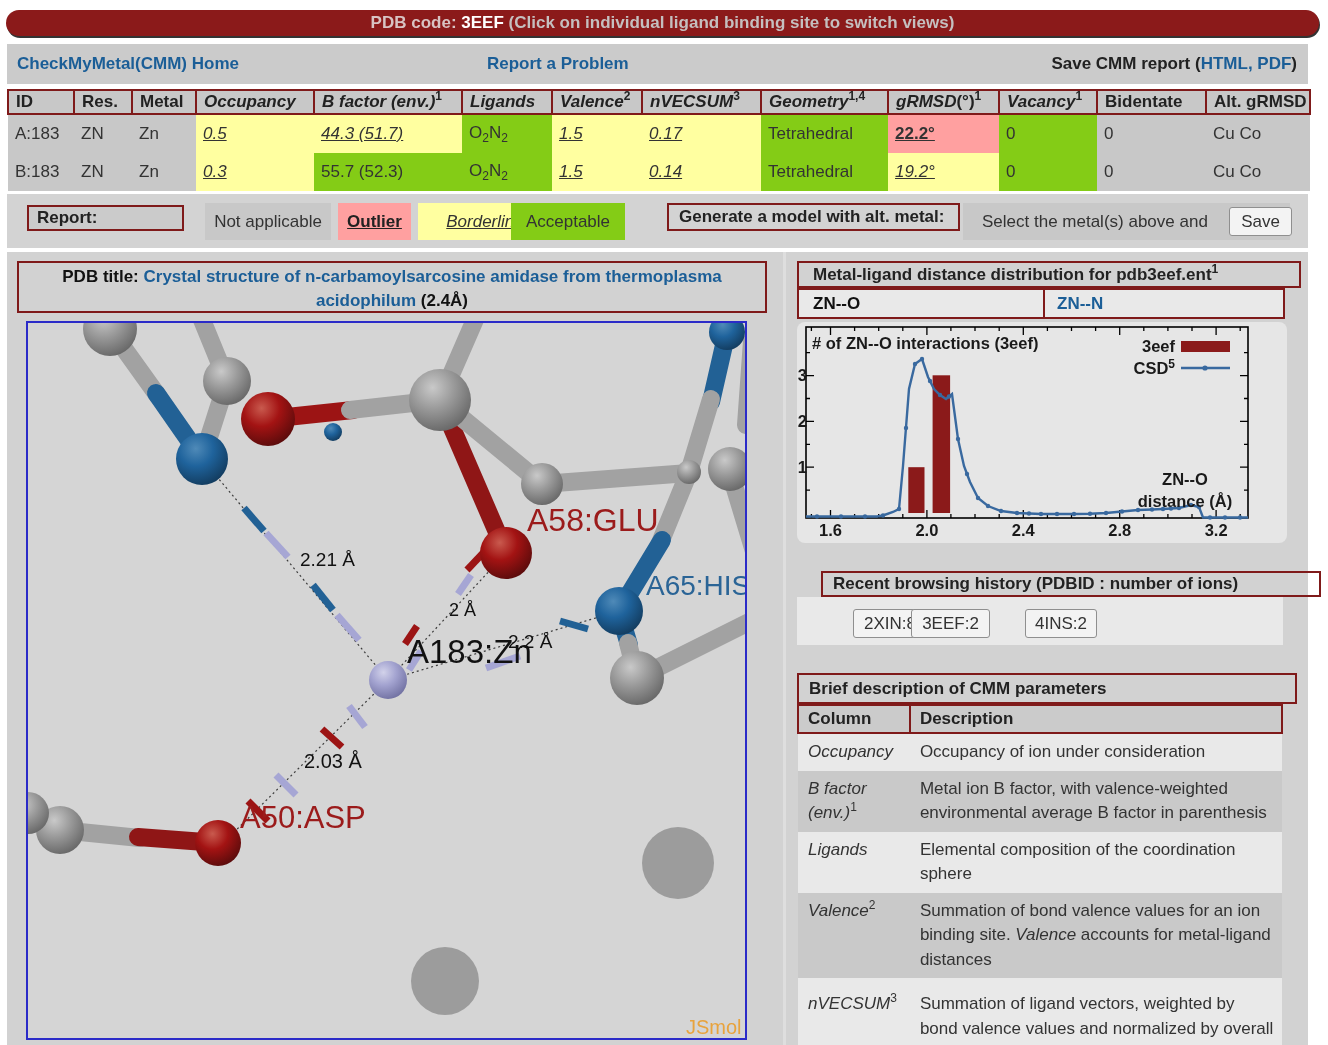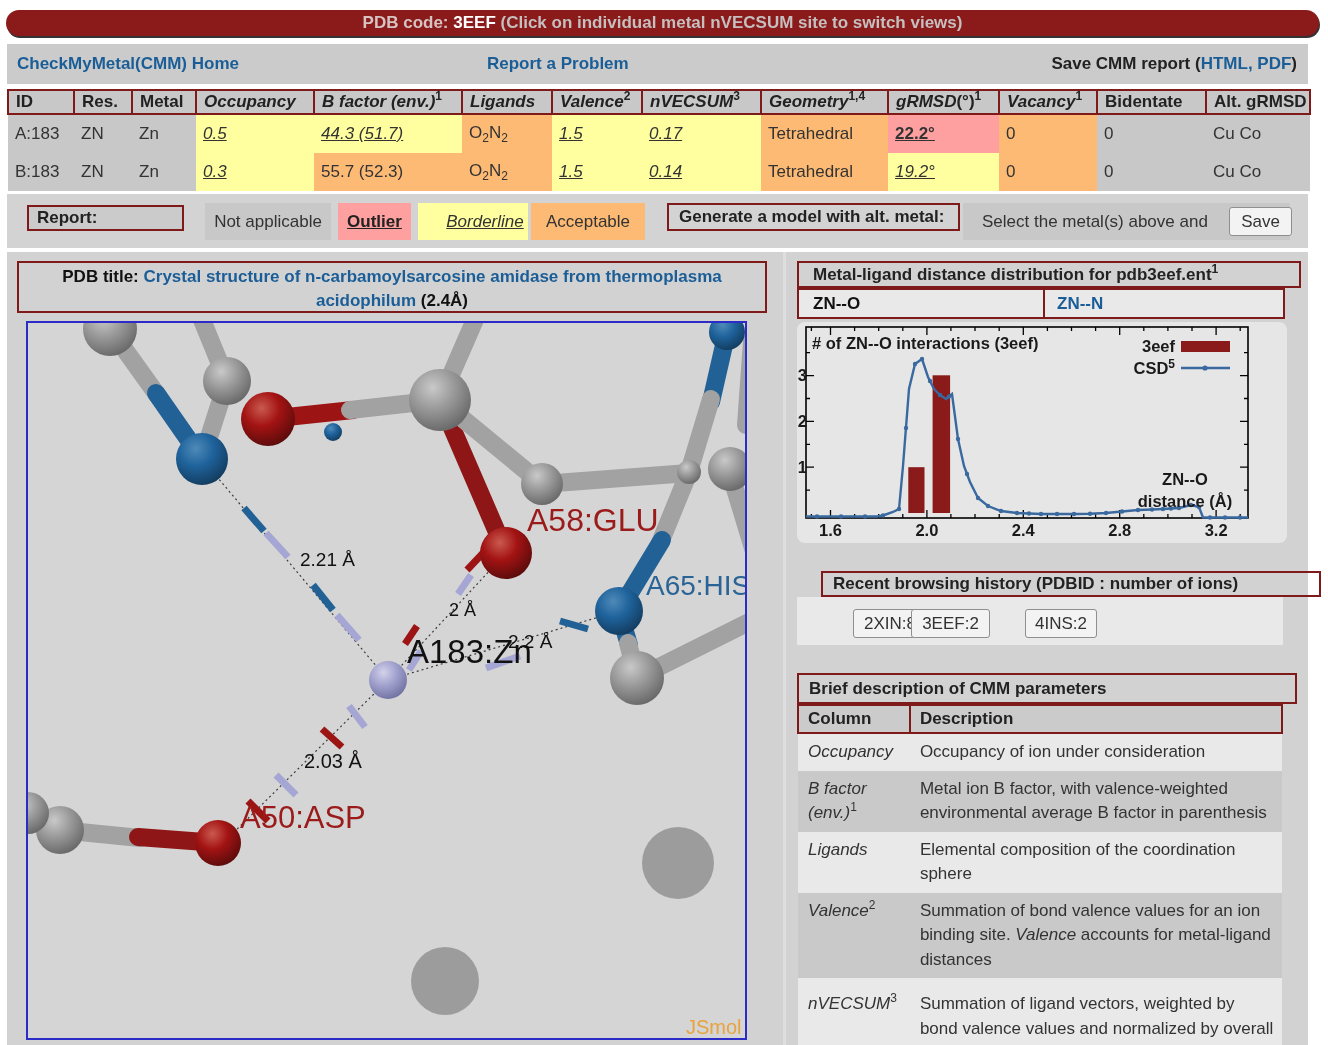--- a/index.html
+++ b/index.html
@@ -16,40 +16,40 @@
  box-shadow:1px 2px 0 rgba(0,0,0,0.8);text-align:center;line-height:26px;font-weight:bold;color:#c9c2c2;}
 #nav{left:7px;top:44px;width:1301px;height:40px;background:#cbcbcb;}
 #nav .in{top:0;height:40px;line-height:40px;}
 
 table{border-collapse:collapse;}
 #mt{left:7px;top:89px;}
 #mt th{background:#c8c8c8;border:2px solid #7f1a1a;font-size:17px;text-align:left;padding:0 0 0 7px;height:22px;line-height:22px;font-weight:bold;color:#222;}
 #mt td{padding:0 0 0 7px;height:38px;font-size:17px;color:#333;}
 .cg{background:#c8c8c8;}
 .cy{background:#ffffa0;}
-.cgr{background:#fdba74;margin-left:20px;}
+.cgr{background:#84cc16;}
 .cp{background:#ffa0a0;}
 
 #legend{left:7px;top:194px;width:1301px;height:54px;background:#d3d3d3;}
 .rbox{border:2px solid #7f1a1a;font-weight:bold;color:#222;}
 .litem{top:9px;height:37px;line-height:37px;text-align:center;}
 
 #lower{left:7px;top:252px;width:1301px;height:793px;background:#d2d2d2;}
 #titlebox{left:10px;top:9px;width:746px;height:46px;text-align:center;font-weight:bold;padding-top:2px;line-height:24px;color:#111;}
 #viewer{left:19px;top:69px;width:717px;height:715px;border:2px solid #2b2bc8;background:#d5d5d5;}
 .rt{left:790px;width:486px;}
 .lightp{background:#e9e9e9;}
 #btable td{font-size:17px;color:#333;vertical-align:top;padding:6px 8px 6px 10px;line-height:24.5px;}
 #btable th{background:#cbcbcb;border:2px solid #7f1a1a;font-size:17px;text-align:left;padding:0 0 0 9px;height:26px;line-height:26px;color:#222;}
 .btn{background:#f3f3f3;border:1px solid #8f8f8f;border-radius:3px;text-align:center;font-size:17px;color:#333;}
 </style>
 </head>
 <body>
 <div id="page">
-  <div class="abs" id="topbar"><span style="color:#d8c3c3">PDB code: </span><span style="color:#fff">3EEF</span><span style="color:#c5bfbf"> (Click on individual metal nVECSUM site to switch views)</span></div>
+  <div class="abs" id="topbar"><span style="color:#d8c3c3">PDB code: </span><span style="color:#fff">3EEF</span><span style="color:#c5bfbf"> (Click on individual ligand binding site to switch views)</span></div>
 
   <div class="abs" id="nav">
     <span class="abs in navlink" style="left:10px;">CheckMyMetal(CMM) Home</span>
     <span class="abs in navlink" style="left:480px;">Report a Problem</span>
     <span class="abs in" style="right:11px;font-weight:bold;color:#222;">Save CMM report (<span class="navlink">HTML, PDF</span>)</span>
   </div>
 
   <table class="abs" id="mt">
     <colgroup>
         <col style="width:66px">

